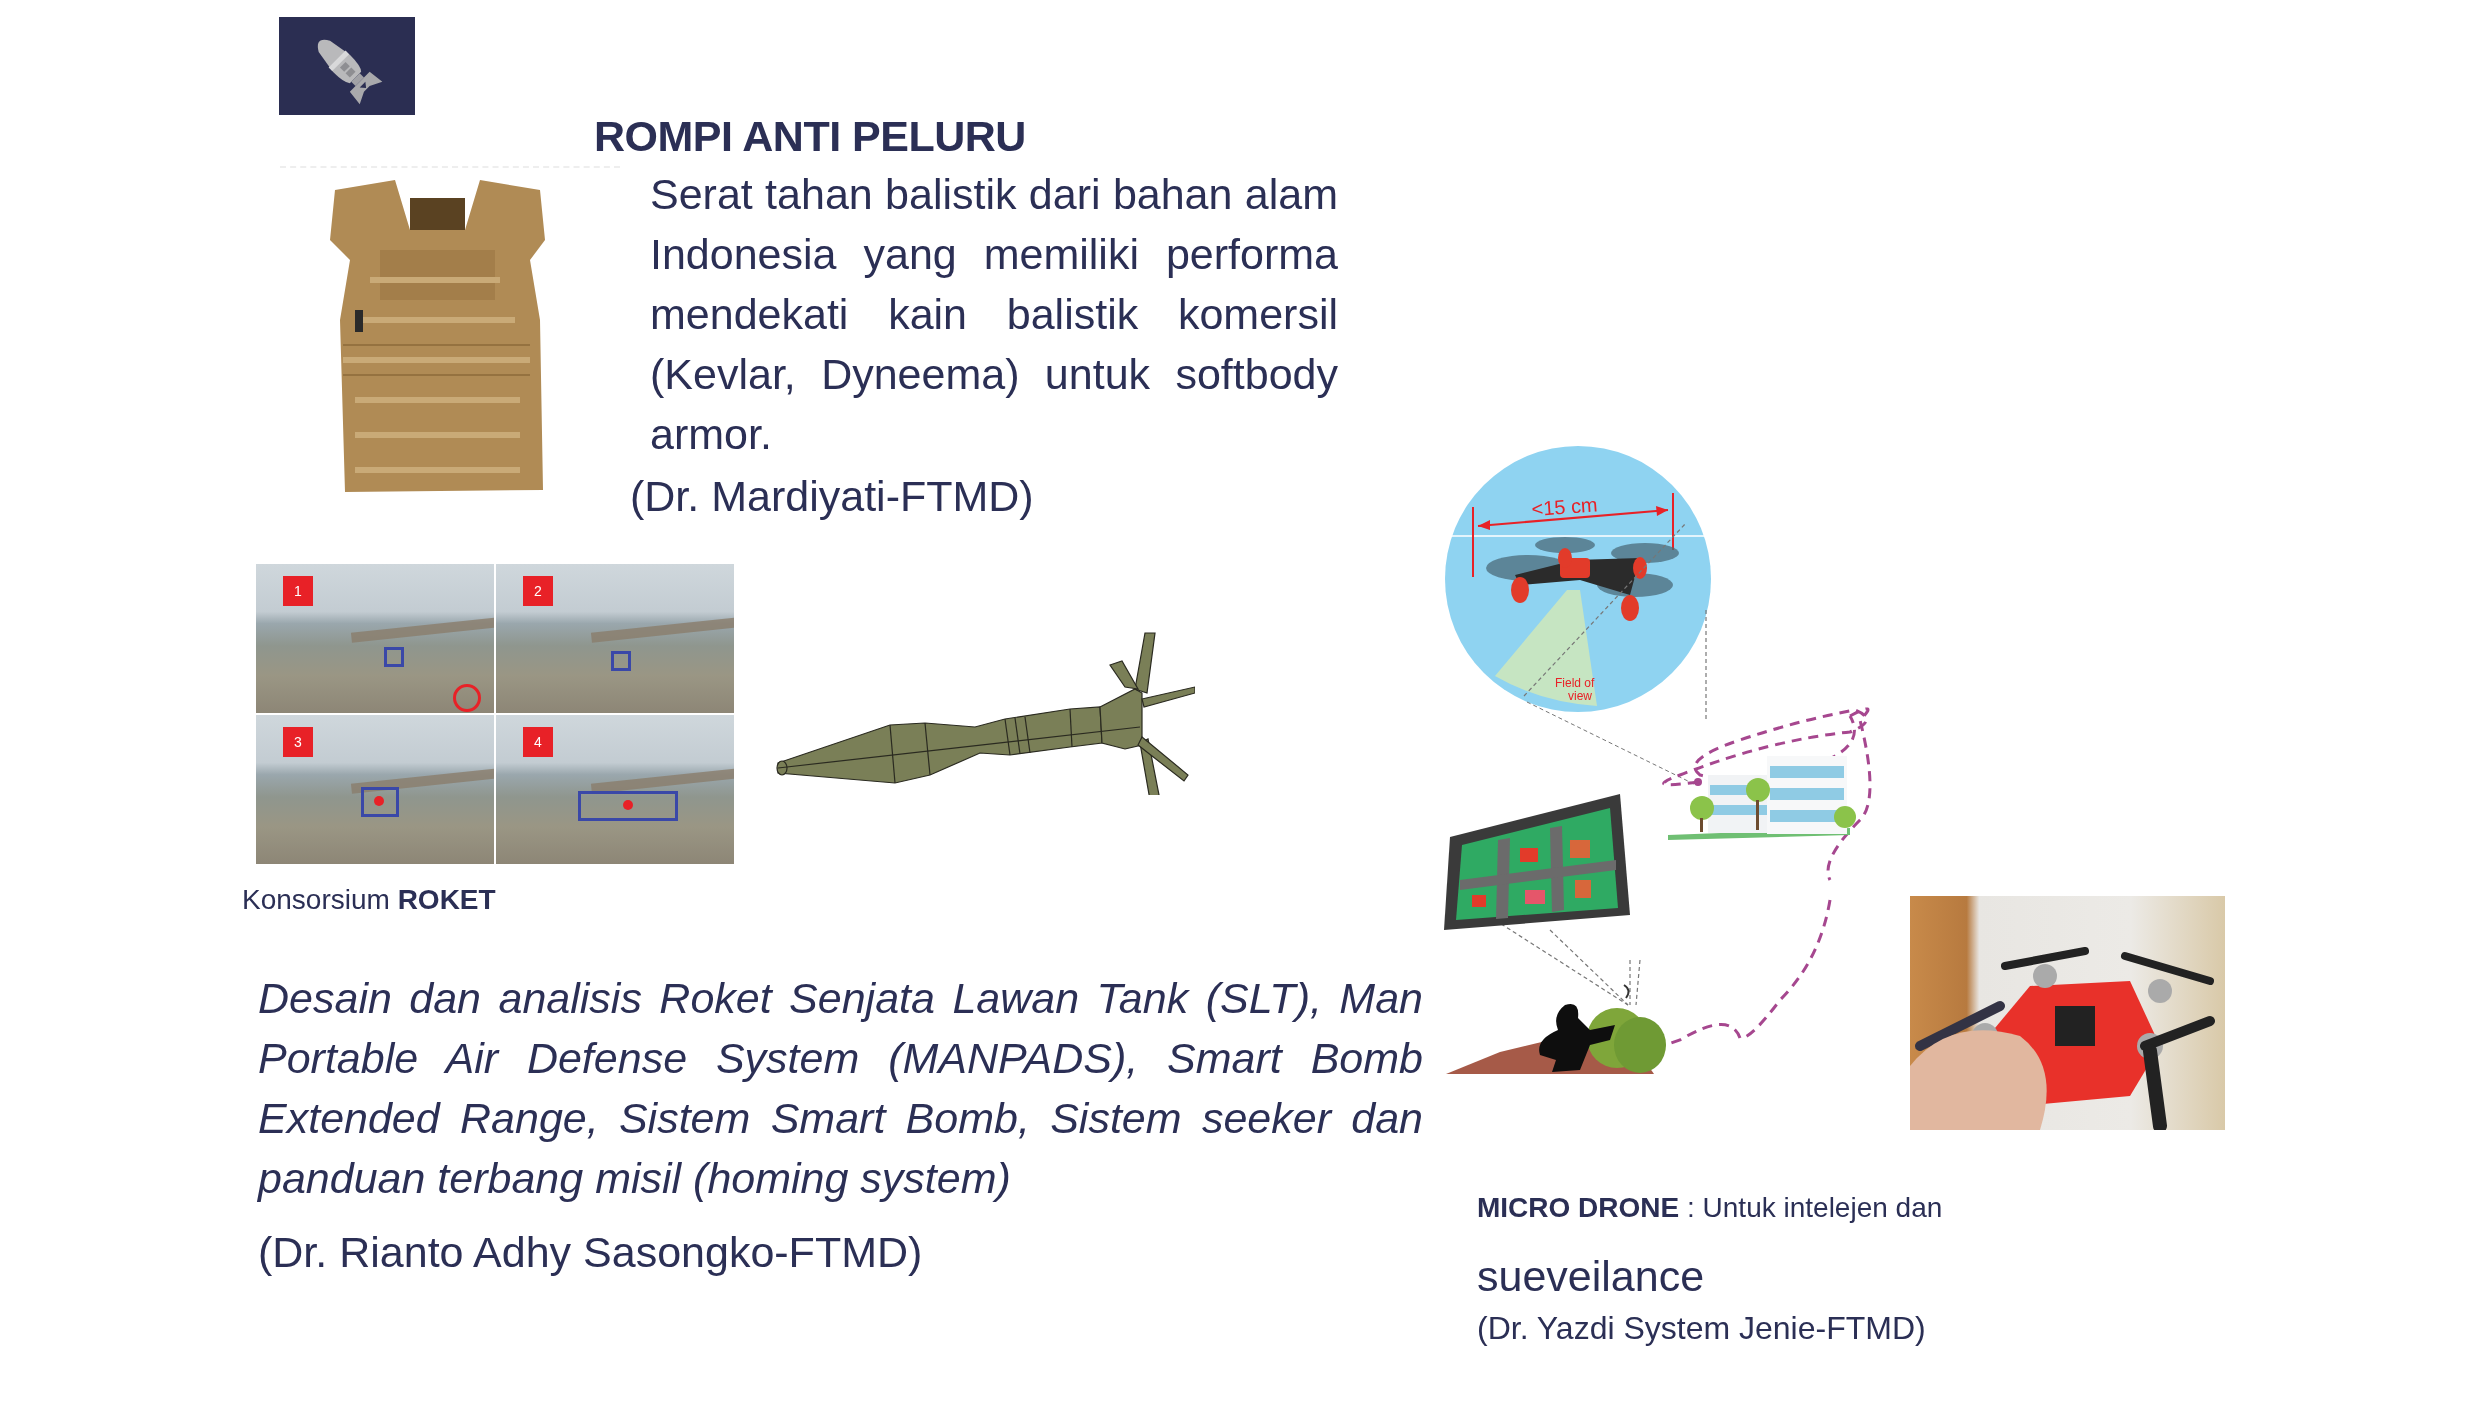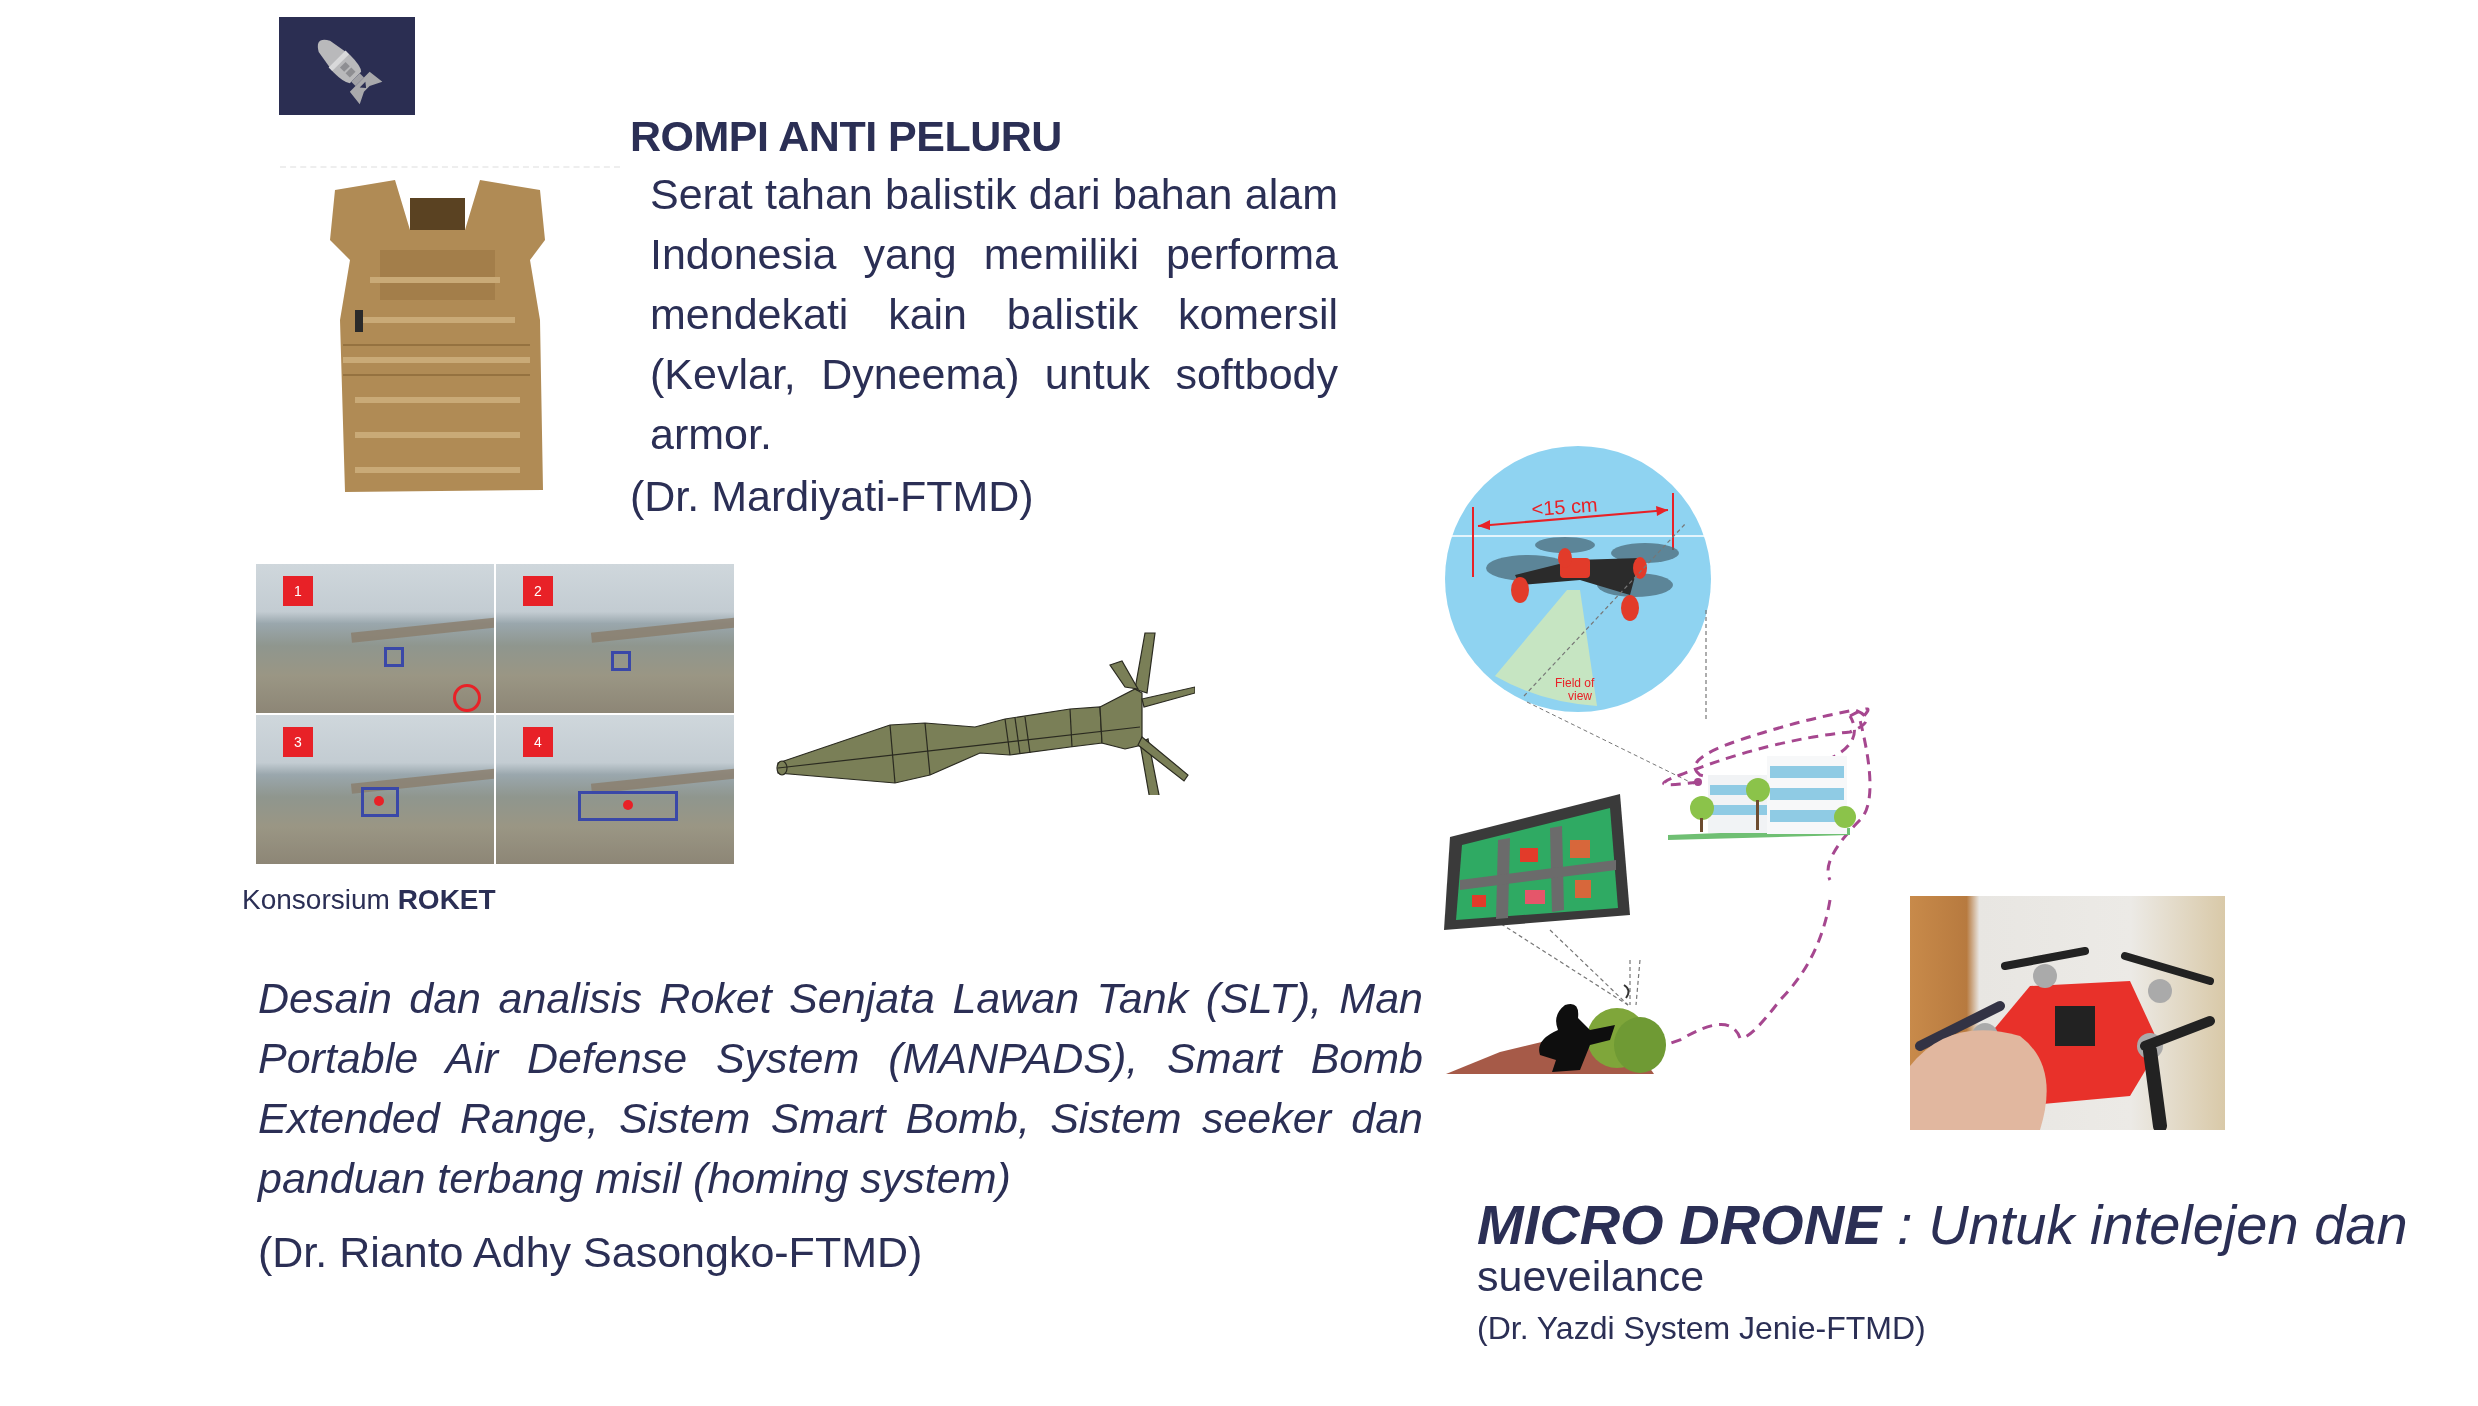--- a/index.html
+++ b/index.html
@@ -2,21 +2,21 @@
 <html><head>
 <meta charset="utf-8">
 <style>
   html, body { margin: 0; padding: 0; background: #ffffff; }
   body { width: 2478px; height: 1406px; position: relative; overflow: hidden;
          font-family: "Liberation Sans", "DejaVu Sans", sans-serif; color: #2b2f55; }
   .abs { position: absolute; }
   .icon-box { left: 279px; top: 17px; width: 136px; height: 98px; background: #2b2e52; }
   .dashed-rule { left: 280px; top: 166px; width: 340px; height: 0; border-top: 2px dashed #eeeeee; }
 
-  .vest-title { left: 630px; top: 112px; font-size: 43px; font-weight: bold; letter-spacing: -0.5px; white-space: nowrap; }
+  .vest-title { left: 594px; top: 112px; font-size: 43px; font-weight: bold; letter-spacing: -0.5px; white-space: nowrap; }
   .vest-body { left: 630px; top: 164px; width: 688px; font-size: 43px; line-height: 60px; text-align: justify; text-align-last: left; font-weight: normal; margin-left: 20px; }
   .vest-cite { left: 630px; top: 472px; font-size: 43px; white-space: nowrap; }
 
   .grid { left: 256px; top: 564px; width: 478px; height: 300px; display: grid; grid-template-columns: 1fr 1fr; grid-template-rows: 1fr 1fr; gap: 2px; background: #ffffff; }
   .cell { position: relative; overflow: hidden;
           background: linear-gradient(to bottom, #cfd7dc 0%, #c3ccd2 32%, #9aa7ad 40%, #8f968e 55%, #9a9684 75%, #8d8676 100%); }
   .cell .badge { position: absolute; left: 27px; top: 12px; width: 30px; height: 30px; background: #e82127; color: #fff;
                  font-size: 14px; display: flex; align-items: center; justify-content: center; }
   .cell .land { position: absolute; left: 40%; top: 40%; width: 70%; height: 10px; background: #8a7d6c; transform: rotate(-6deg); opacity: .8; }
   .cell .tbox { position: absolute; border: 3px solid #3a48a8; }
@@ -27,21 +27,21 @@
 
   .roket-head { left: 242px; top: 884px; font-size: 28px; white-space: nowrap; }
   .roket-head b { font-weight: bold; }
   .roket-body { left: 258px; top: 968px; width: 1165px; font-size: 43px; line-height: 60px; text-align: justify; text-align-last: left; font-style: italic; }
   .roket-cite { left: 258px; top: 1228px; font-size: 43px; white-space: nowrap; }
 
   .drone-diagram { left: 1440px; top: 440px; width: 480px; height: 650px; }
   .drone-photo { left: 1910px; top: 896px; width: 315px; height: 234px; overflow: hidden;
                  background: linear-gradient(90deg, #c88a4a 0%, #b77a3f 18%, #e8e6e2 22%, #eceae6 70%, #d9c9a8 100%); }
 
-  .drone-title { left: 1477px; top: 1192px; font-size: 56px; white-space: nowrap; font-style: italic; }
+  .drone-title { left: 1477px; top: 1192px; font-size: 28px; white-space: nowrap; }
   .drone-title b { font-weight: bold; }
   .drone-line2 { left: 1477px; top: 1252px; font-size: 43px; white-space: nowrap; text-align: right; }
   .drone-cite { left: 1477px; top: 1310px; font-size: 32px; white-space: nowrap; }
 </style>
 </head>
 <body>
 
 <div class="abs icon-box">
   <svg width="136" height="98" viewBox="0 0 136 98">
     <g transform="translate(68,52) rotate(-45)">

